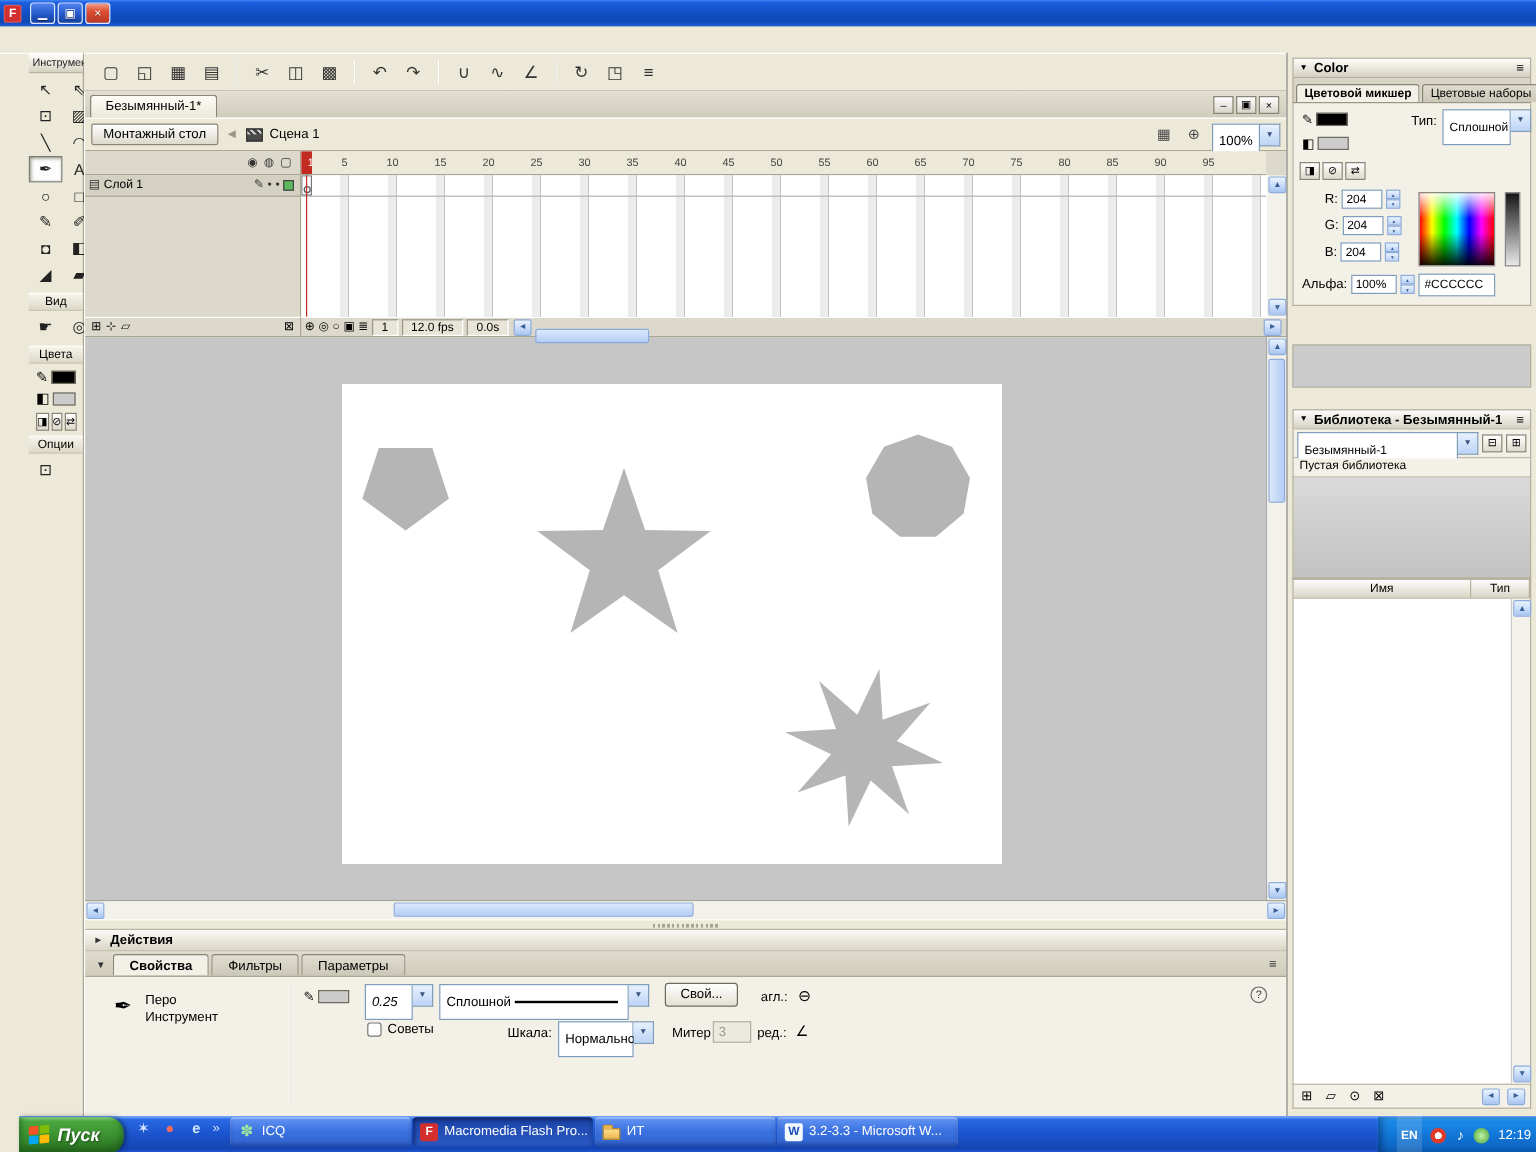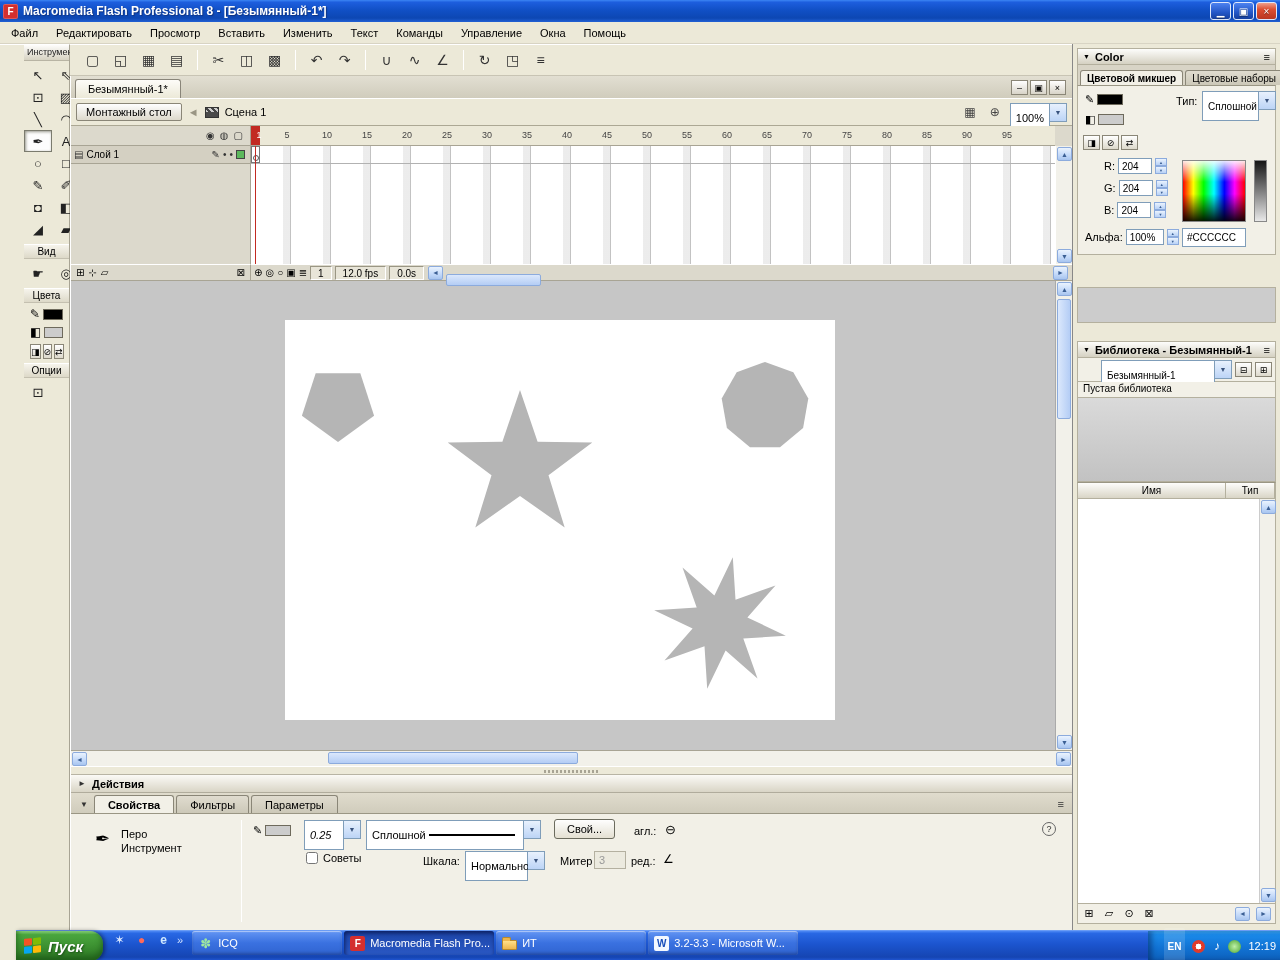--- a/index.html
+++ b/index.html
@@ -149,21 +149,21 @@
   #cp-spectrum {position:absolute; left:104px; top:74px; width:64px; height:62px; border:1px solid #888;
     background:linear-gradient(to bottom, rgba(255,255,255,.9), rgba(255,255,255,0) 35%, rgba(0,0,0,0) 55%, rgba(0,0,0,.9)),
                linear-gradient(to right,#f00,#ff0,#0f0,#0ff,#00f,#f0f,#f00);}
   #cp-vbar {position:absolute; left:176px; top:74px; width:13px; height:62px; border:1px solid #888; background:linear-gradient(#151515,#e8e8e8);}
   #cp-alpharow {position:absolute; left:7px; top:143px; display:flex; align-items:center; gap:3px;}
   #cp-hex {position:absolute; left:104px; top:142px; width:64px; height:19px; border:1px solid #7f9db9; background:#fff; padding:2px 4px; font-size:10px; font-family:inherit;}
   .cp-preview {height:36px; margin-top:32px; background:linear-gradient(#dcdcdc,#cdcdcd); border:1px solid #b4b09e;}
 
   .lib-panel {margin-top:18px; height:583px; display:flex; flex-direction:column;}
   .lib-toolbar {height:24px; background:#f2f0e7; border:1px solid #b4b09e; border-top:none; display:flex; align-items:center; gap:3px; padding:0 3px;}
-  .lib-toolbar .combo {flex:1;margin-left:20px;}
+  .lib-toolbar .combo {flex:1;}
   .lib-toolbar .combo-value {flex:1; font-size:10px;}
   .lib-empty {height:16px; background:#f2f0e7; border:1px solid #b4b09e; border-top:none; padding:1px 5px; font-size:10px;}
   .lib-preview {height:84px; background:linear-gradient(#dadada,#c2c2c2); border:1px solid #b4b09e; border-top:none;}
   .lib-cols {height:17px; display:flex; border:1px solid #b4b09e; border-top:1px solid #9a9684; background:linear-gradient(#fdfdfb,#d9d5c6);}
   .lib-col {padding:2px 5px; border-right:1px solid #b4b09e; font-size:10px;text-align:center;}
   .lib-col.c1 {width:148px;}
   .lib-list {flex:1; position:relative; background:#fff; border:1px solid #b4b09e; border-top:none;}
   .lib-vscroll {position:absolute; right:0; top:0; bottom:0; width:16px; display:flex; flex-direction:column; background:#f2f1ea; border-left:1px solid #ccc;}
   .lib-foot {height:20px; background:#f2f0e7; border:1px solid #b4b09e; border-top:none; display:flex; align-items:center; gap:4px; padding:0 3px; font-size:11px;}
   .lib-foot .spacer {flex:1;}
@@ -199,38 +199,25 @@
   .tray-ic.green {background:radial-gradient(#bff0a8, #47a32e);}
   .tray-time {font-size:11px;}
 </style>
 </head>
 <body>
 
 <div id="app">
 
   <div id="titlebar">
     <span class="app-icon">F</span>
-    <span class="title">Macromedia Flash Professional 8 - [Безымянный-1*]</span>
     <span class="tb-btn">▁</span>
     <span class="tb-btn">▣</span>
     <span class="tb-btn close">×</span>
   </div>
 
-  <div id="menubar">
-      <div class="menu-item">Файл</div>
-      <div class="menu-item">Редактировать</div>
-      <div class="menu-item">Просмотр</div>
-      <div class="menu-item">Вставить</div>
-      <div class="menu-item">Изменить</div>
-      <div class="menu-item">Текст</div>
-      <div class="menu-item">Команды</div>
-      <div class="menu-item">Управление</div>
-      <div class="menu-item">Окна</div>
-      <div class="menu-item">Помощь</div>
-    </div>
 
   <div id="tools-panel">
     <div class="panel-cap">Инструменты</div>
     <div id="tools-grid">
         <span class="tool">↖</span>
         <span class="tool">⇖</span>
         <span class="tool">⊡</span>
         <span class="tool">▨</span>
         <span class="tool">╲</span>
         <span class="tool">◠</span>

